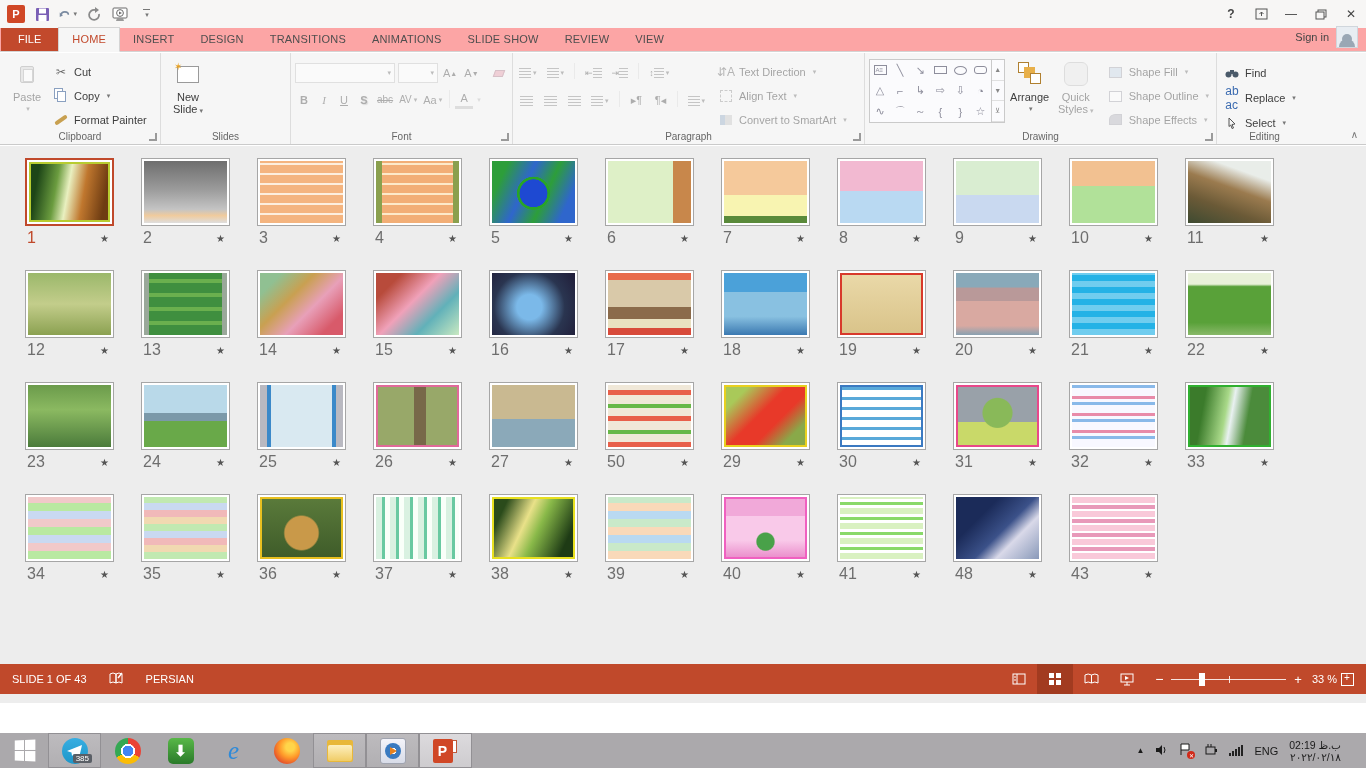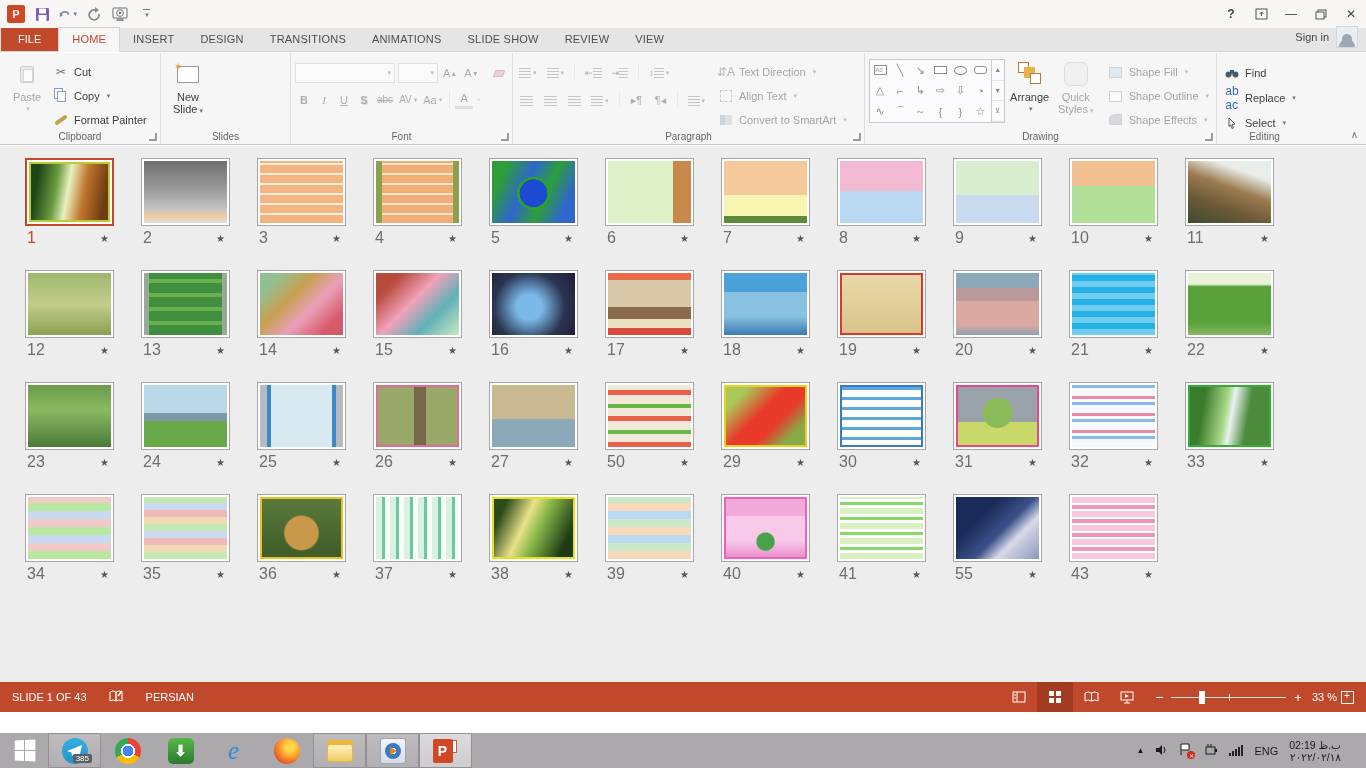--- a/index.html
+++ b/index.html
@@ -10,21 +10,21 @@
   .titlebar{top:0;height:28px;background:#F7F6F5;display:flex;align-items:center}
   .qat{display:flex;align-items:center;gap:8px;padding-left:7px}
   .qicon{width:18px;height:18px;display:flex;align-items:center;justify-content:center}
   .ppt-logo{width:18px;height:18px;background:#D04726;border-radius:2px;color:#fff;font-size:11px;font-weight:bold;display:flex;align-items:center;justify-content:center}
   .win-title{position:absolute;left:0;right:0;text-align:center;font-size:12px;color:#444;pointer-events:none}
   .wctrl{margin-left:auto;display:flex;align-items:center;height:100%}
   .wbtn{width:30px;height:100%;display:flex;align-items:center;justify-content:center;font-size:12px;color:#444}
   .caret{font-size:7px;color:#777;margin-left:2px}
 
   
-  .tabrow{top:28px;height:24px;background:#e5e5e5;border-bottom:1px solid #D4D4D4;display:flex;align-items:flex-end}
+  .tabrow{top:28px;height:24px;background:#fca5a5;border-bottom:1px solid #D4D4D4;display:flex;align-items:flex-end}
   .file-tab{background:#C2492C;color:#fff;font-size:11px;padding:5px 17px 6px;margin-left:1px}
   .tab{font-size:11px;color:#4e4e4e;padding:5px 13px 6px;letter-spacing:.2px}
   .tab.active{background:#F6F6F6;color:#C2492C;border:1px solid #D4D4D4;border-bottom:1px solid #F6F6F6;margin-bottom:-1px;z-index:2}
   .signin{margin-left:auto;display:flex;align-items:center;gap:7px;padding:0 8px 3px 0;font-size:11px;color:#444}
   .avatar{width:22px;height:22px;background:#E8EDF2;display:flex;align-items:flex-end;justify-content:center;overflow:hidden;border:1px solid #D0D6DC}
   .avatar i{display:block;width:10px;height:10px;background:#9AA7B4;border-radius:50%;position:relative;top:-3px}
   .avatar b{position:absolute;width:16px;height:8px;background:#9AA7B4;border-radius:8px 8px 0 0;margin-top:12px}
 
   
   .ribbon{top:53px;height:92px;background:#F6F6F6;border-bottom:1px solid #CACACA;display:flex}
@@ -73,21 +73,21 @@
   .cell{width:116px;height:92px;margin-bottom:20px}
   .thumb{width:89px;height:68px;background:#fff;border:1px solid #A6A6A6;padding:2px}
   .thumb.sel{border:2px solid #C0492B;padding:2px}
   .thumb-img{width:100%;height:100%}
   .foot{width:89px;display:flex;justify-content:space-between;align-items:center;padding:3px 5px 0 2px}
   .num{font-size:16px;color:#6E6E6E}
   .num.sel{color:#C0492B}
   .star{font-size:10px;color:#555}
 
   
-  .statusbar{top:682px;height:30px;background:#C0492B;color:#fff;display:flex;align-items:center;font-size:11px}
+  .statusbar{top:664px;height:30px;background:#C0492B;color:#fff;display:flex;align-items:center;font-size:11px}
   .sb-left{display:flex;align-items:center;gap:22px;padding-left:12px}
   .sb-right{margin-left:auto;display:flex;align-items:center;height:100%}
   .viewbtn{width:36px;height:100%;display:flex;align-items:center;justify-content:center}
   .viewbtn.active{background:#A23B20}
   .sorter-ic{display:grid;grid-template-columns:5px 5px;grid-template-rows:5px 5px;gap:2px}
   .sorter-ic i{background:#fff}
   .zoomctl{display:flex;align-items:center;gap:8px;margin:0 10px}
   .ztrack{width:115px;height:1px;background:rgba(255,255,255,.85);position:relative}
   .ztick{position:absolute;left:50%;top:-3px;width:1px;height:7px;background:rgba(255,255,255,.85)}
   .zhandle{position:absolute;left:28px;top:-6px;width:6px;height:13px;background:#fff}
@@ -846,21 +846,21 @@
       <div class="foot">
         <span class="num">41</span>
         <span class="star">★</span>
       </div>
     </div>
     <div class="cell">
       <div class="thumb">
         <div class="thumb-img" style="background: linear-gradient(135deg, rgb(27, 43, 89) 30%, rgb(59, 81, 137) 55%, rgb(217, 217, 233) 70%, rgb(137, 153, 185));"></div>
       </div>
       <div class="foot">
-        <span class="num">55</span>
+        <span class="num">48</span>
         <span class="star">★</span>
       </div>
     </div>
     <div class="cell">
       <div class="thumb">
         <div class="thumb-img" style="background: repeating-linear-gradient(0deg, rgb(249, 201, 217) 0px, rgb(249, 201, 217) 6px, rgb(255, 255, 255) 6px, rgb(255, 255, 255) 8px, rgb(232, 153, 185) 8px, rgb(232, 153, 185) 12px, rgb(255, 255, 255) 12px, rgb(255, 255, 255) 14px);"></div>
       </div>
       <div class="foot">
         <span class="num">43</span>
         <span class="star">★</span>

